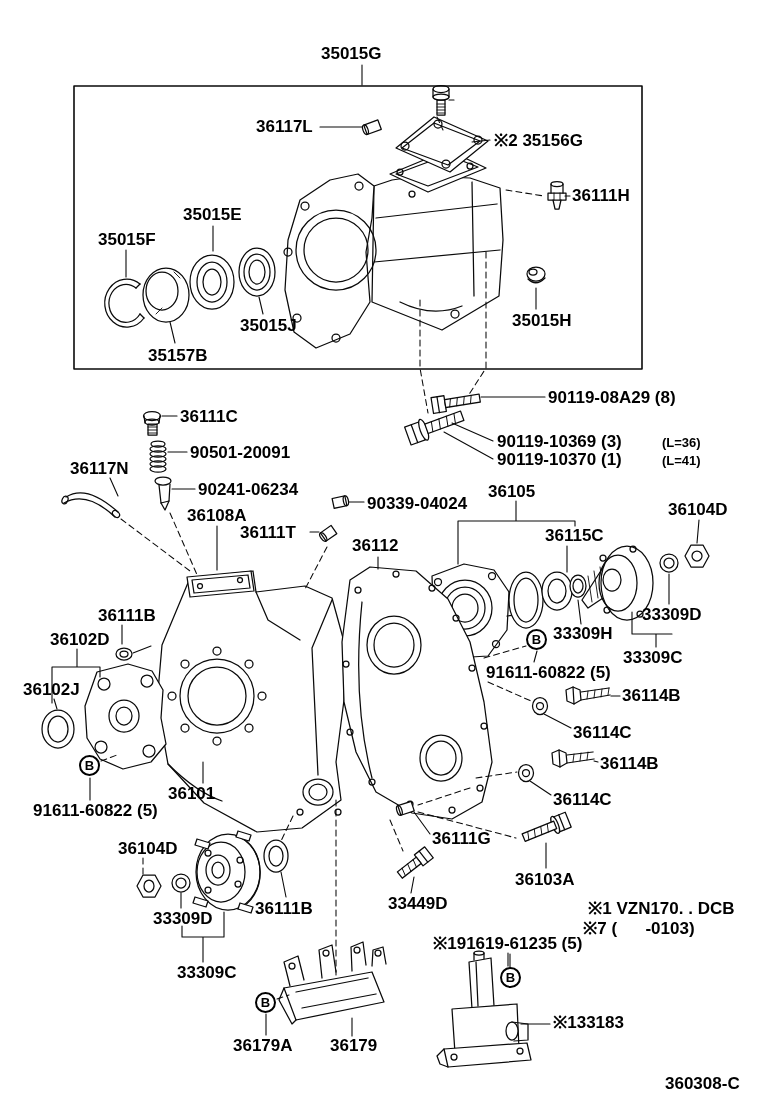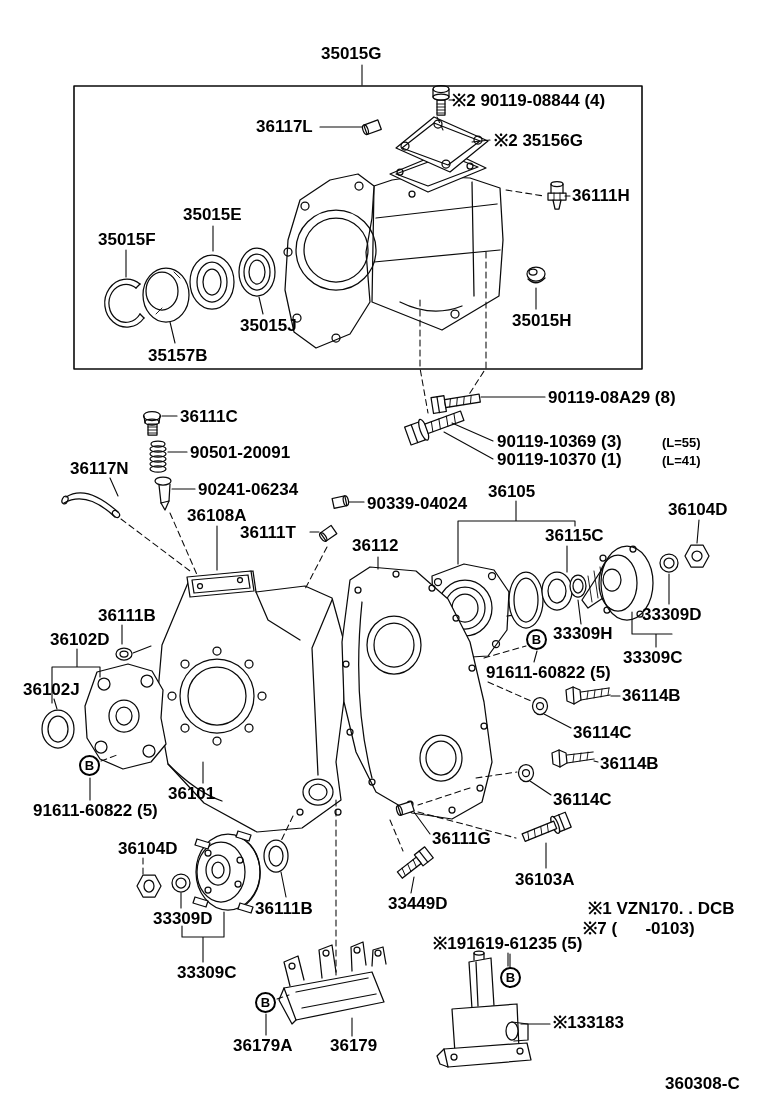--- a/index.html
+++ b/index.html
@@ -422,32 +422,31 @@
     <path d="M418,812 L516,838"></path>
     <path d="M390,820 L403,851"></path>
     <path d="M293,816 L281,841"></path>
     <path d="M336,800 V975"></path>
     <path d="M143,858 V875"></path>
     <path d="M277,999 L289,995"></path>
   </g>
 </svg>
 
   <div class="lbl" style="left:321px;top:45px">35015G</div>
-  <div class="lbl" style="left:452px;top:92px">※2 90119-08844 (4)</div>
   <div class="lbl" style="left:256px;top:118px">36117L</div>
   <div class="lbl" style="left:494px;top:132px">※2 35156G</div>
   <div class="lbl" style="left:572px;top:187px">36111H</div>
   <div class="lbl" style="left:183px;top:206px">35015E</div>
   <div class="lbl" style="left:98px;top:231px">35015F</div>
   <div class="lbl" style="left:240px;top:317px">35015J</div>
   <div class="lbl" style="left:148px;top:347px">35157B</div>
   <div class="lbl" style="left:512px;top:312px">35015H</div>
   <div class="lbl" style="left:548px;top:389px">90119-08A29 (8)</div>
   <div class="lbl" style="left:497px;top:433px">90119-10369 (3)</div>
-  <div class="lbl small" style="left:662px;top:436px">(L=55)</div>
+  <div class="lbl small" style="left:662px;top:436px">(L=36)</div>
   <div class="lbl" style="left:497px;top:451px">90119-10370 (1)</div>
   <div class="lbl small" style="left:662px;top:454px">(L=41)</div>
   <div class="lbl" style="left:180px;top:408px">36111C</div>
   <div class="lbl" style="left:190px;top:444px">90501-20091</div>
   <div class="lbl" style="left:70px;top:460px">36117N</div>
   <div class="lbl" style="left:198px;top:481px">90241-06234</div>
   <div class="lbl" style="left:187px;top:507px">36108A</div>
   <div class="lbl" style="left:240px;top:524px">36111T</div>
   <div class="lbl" style="left:367px;top:495px">90339-04024</div>
   <div class="lbl" style="left:488px;top:483px">36105</div>

